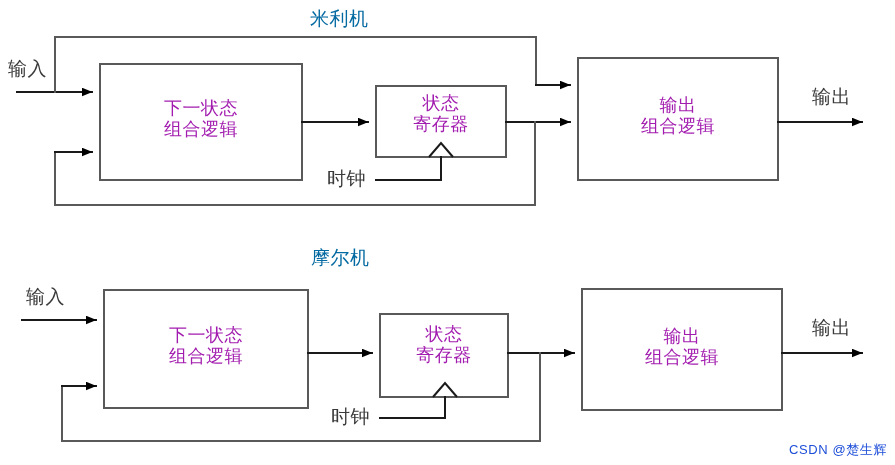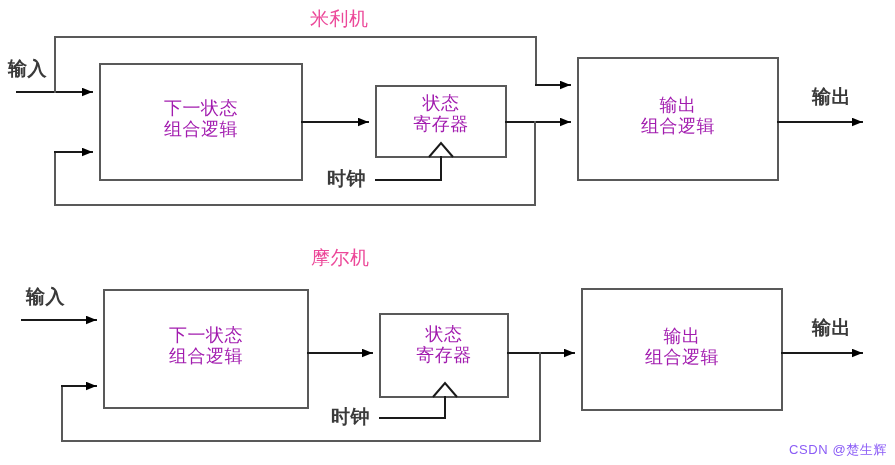--- a/index.html
+++ b/index.html
@@ -59,33 +59,32 @@
     line-height: 1.18;
     letter-spacing: 0.5px;
   }
   .box-label {
     text-align: center;
     font-size: 18px;
     color: #a21caf;
   }
   .title-label {
     font-size: 19px;
-    color: #ec4899;
+    color: #0369a1;
   }
   .port-label {
     font-size: 19px;
     color: #3a3a3a;
-    font-weight: bold;
   }
   .watermark {
     position: absolute;
     right: 8px;
     bottom: 6px;
     font-size: 13px;
-    color: #8b5cf6;
+    color: #1d4ed8;
     font-family: "Liberation Sans", sans-serif;
     letter-spacing: 0.6px;
   }
 </style>
 </head>
 <body>
 
 <div id="canvas">
 
   <svg class="diagram" viewBox="0 0 895 465">

